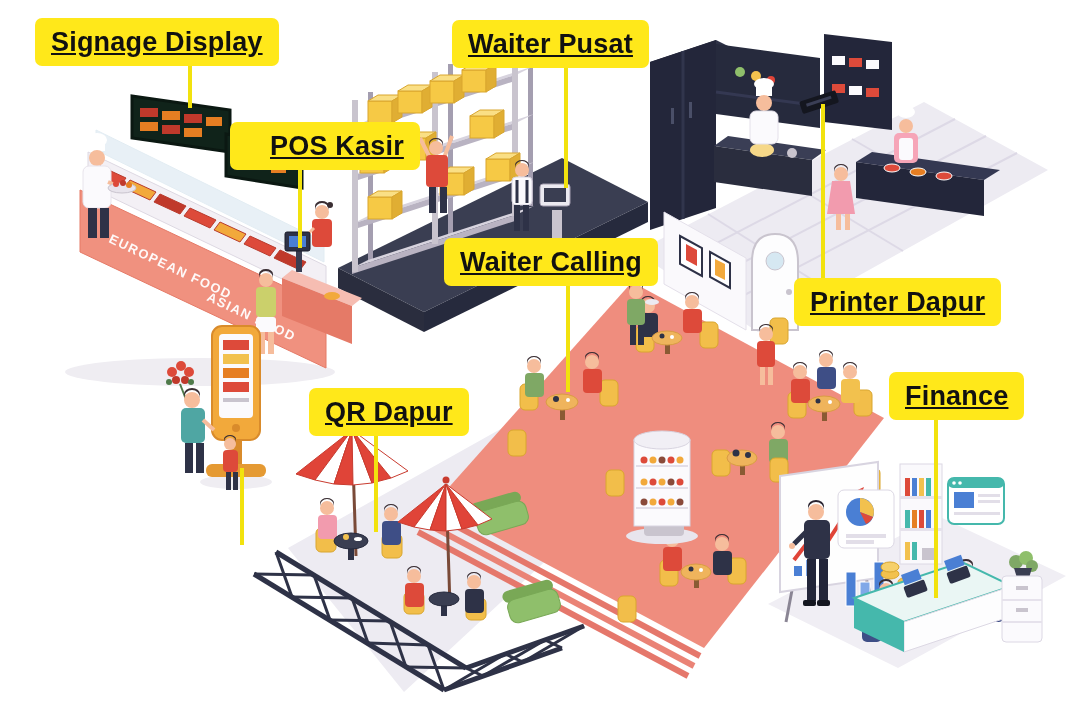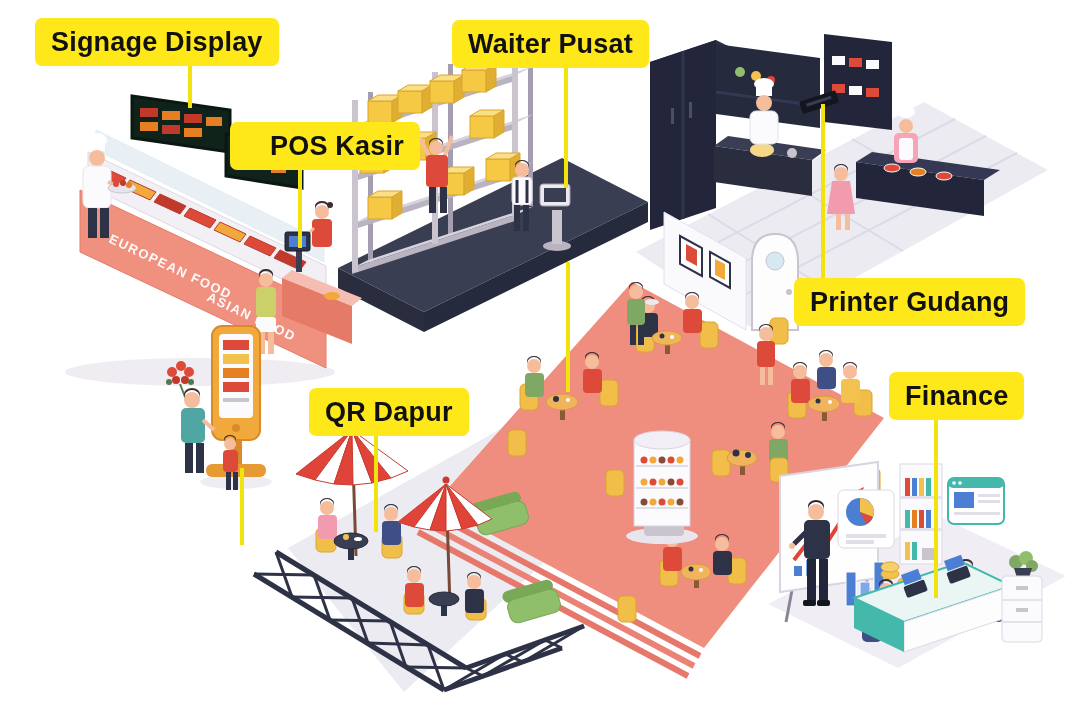--- a/index.html
+++ b/index.html
@@ -5,21 +5,21 @@
   * { margin:0; padding:0; box-sizing:border-box; }
   html,body { background:#ffffff; font-family:"Liberation Sans", sans-serif; }
   .stage { position:relative; width:1080px; height:722px; background:#ffffff; overflow:hidden; }
   .stage > svg { position:absolute; left:0; top:0; }
   .label {
     position:absolute; z-index:3;
     background:var(--label-bg, #FFE81A);
     color:var(--label-text, #111111);
     font-weight:700; font-size:27px; line-height:1;
     padding:11px 16px 10px; border-radius:7px;
-    white-space:nowrap; letter-spacing:.2px;
+    white-space:nowrap; letter-spacing:.2px;text-decoration:underline;
   }
   .connector { stroke:var(--connector, #F2E20E); stroke-width:4; fill:none; }
   svg text.iso-sign { font-family:"Liberation Sans", sans-serif; font-weight:700; fill:#ffffff; opacity:.95; }
 </style>
 </head>
 <body>
 
 <div class="stage">
 
   <svg width="1080" height="722" viewBox="0 0 1080 722">
@@ -691,17 +691,18 @@
       <line class="connector" x1="823" y1="104" x2="823" y2="300"></line>
       <line class="connector" x1="376" y1="412" x2="376" y2="532"></line>
       <line class="connector" x1="936" y1="396" x2="936" y2="598"></line>
       <line class="connector" x1="242" y1="468" x2="242" y2="545"></line>
     </g>
   </svg>
 
   <div class="label" style="left:35px;  top:18px;">Signage Display</div>
   <div class="label" style="left:452px; top:20px;">Waiter Pusat</div>
   <div class="label" style="left:230px; top:122px;padding-left:40px;">POS Kasir</div>
-  <div class="label" style="left:794px; top:278px;">Printer Gudang</div>
+  <div class="label" style="left:444px; top:238px;">Waiter Calling</div>
+  <div class="label" style="left:794px; top:278px;">Printer Dapur</div>
   <div class="label" style="left:309px; top:388px;">QR Dapur</div>
   <div class="label" style="left:889px; top:372px;">Finance</div>
 
 </div>
 
 </body></html>

